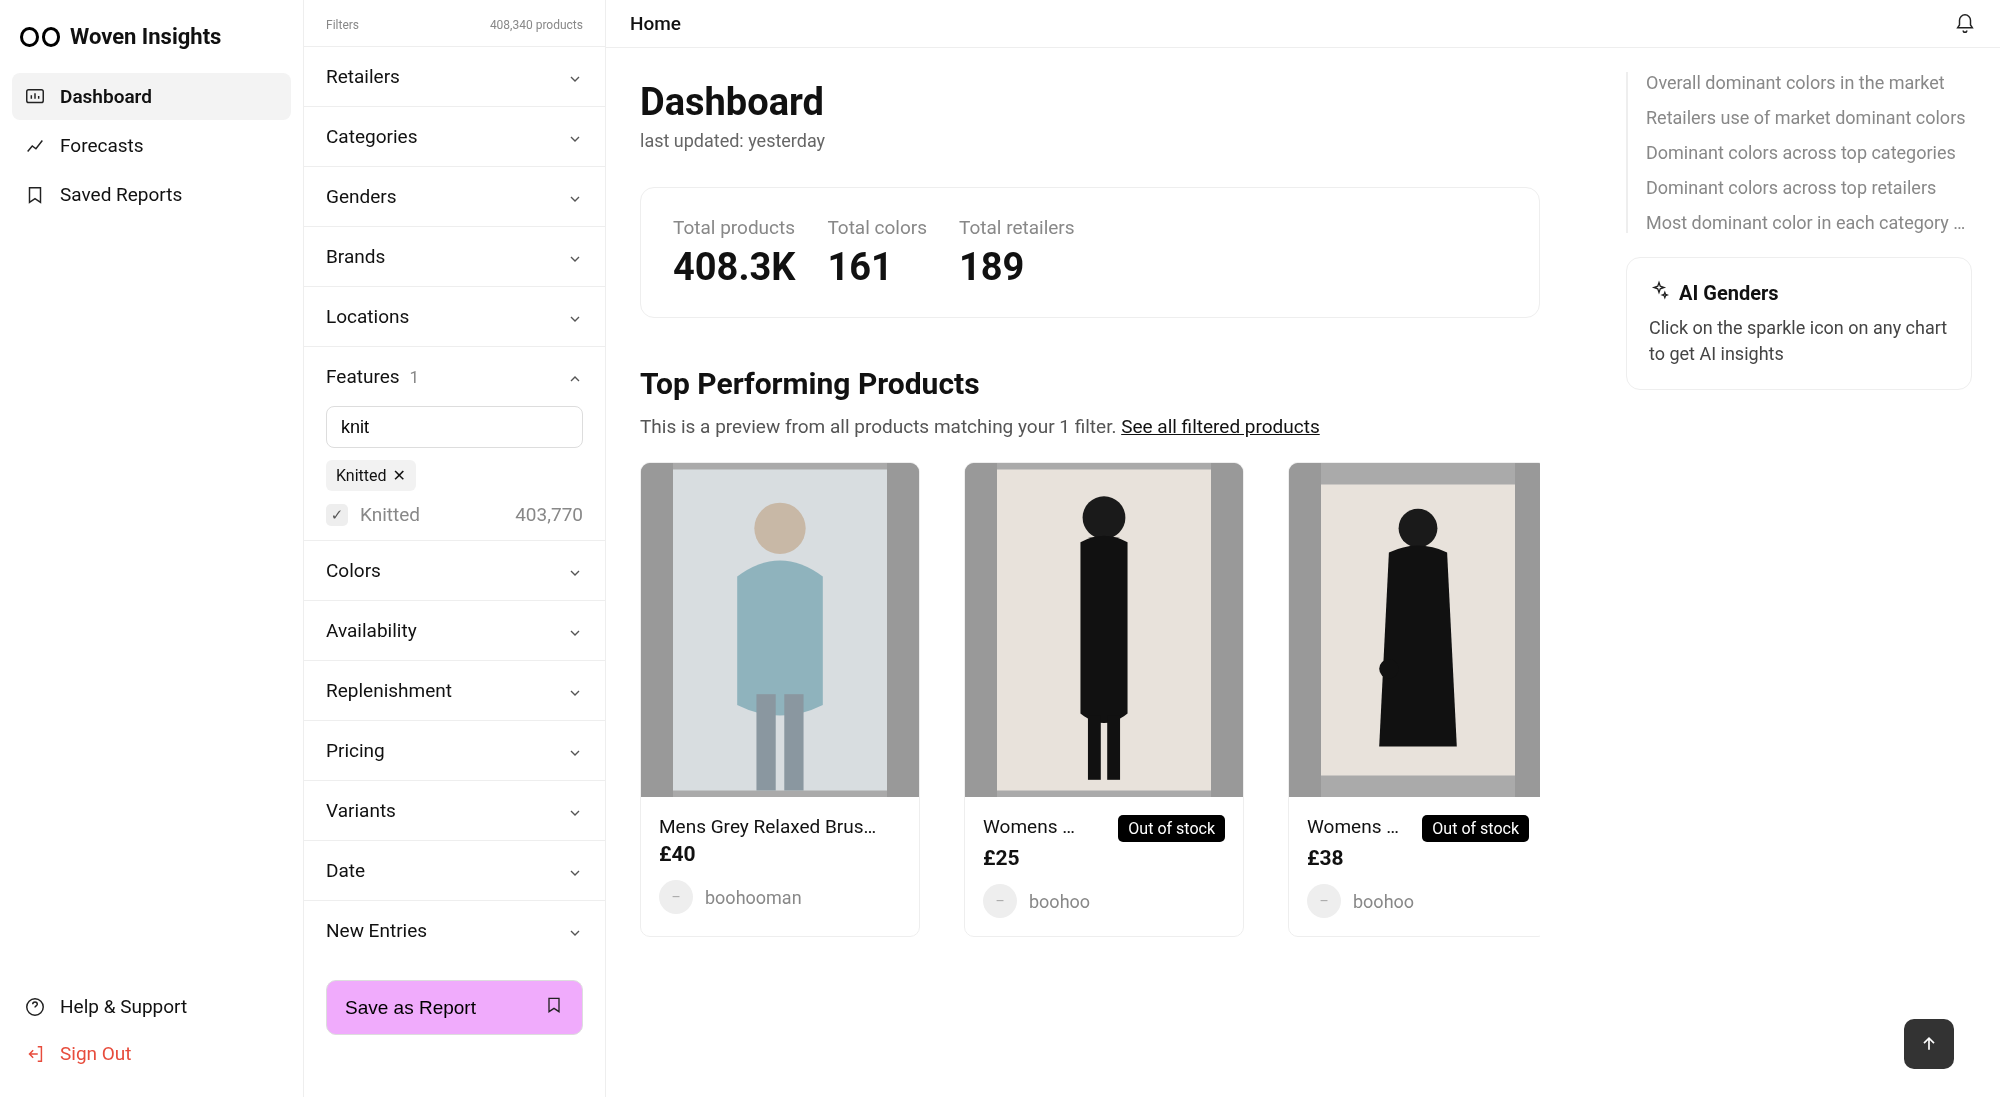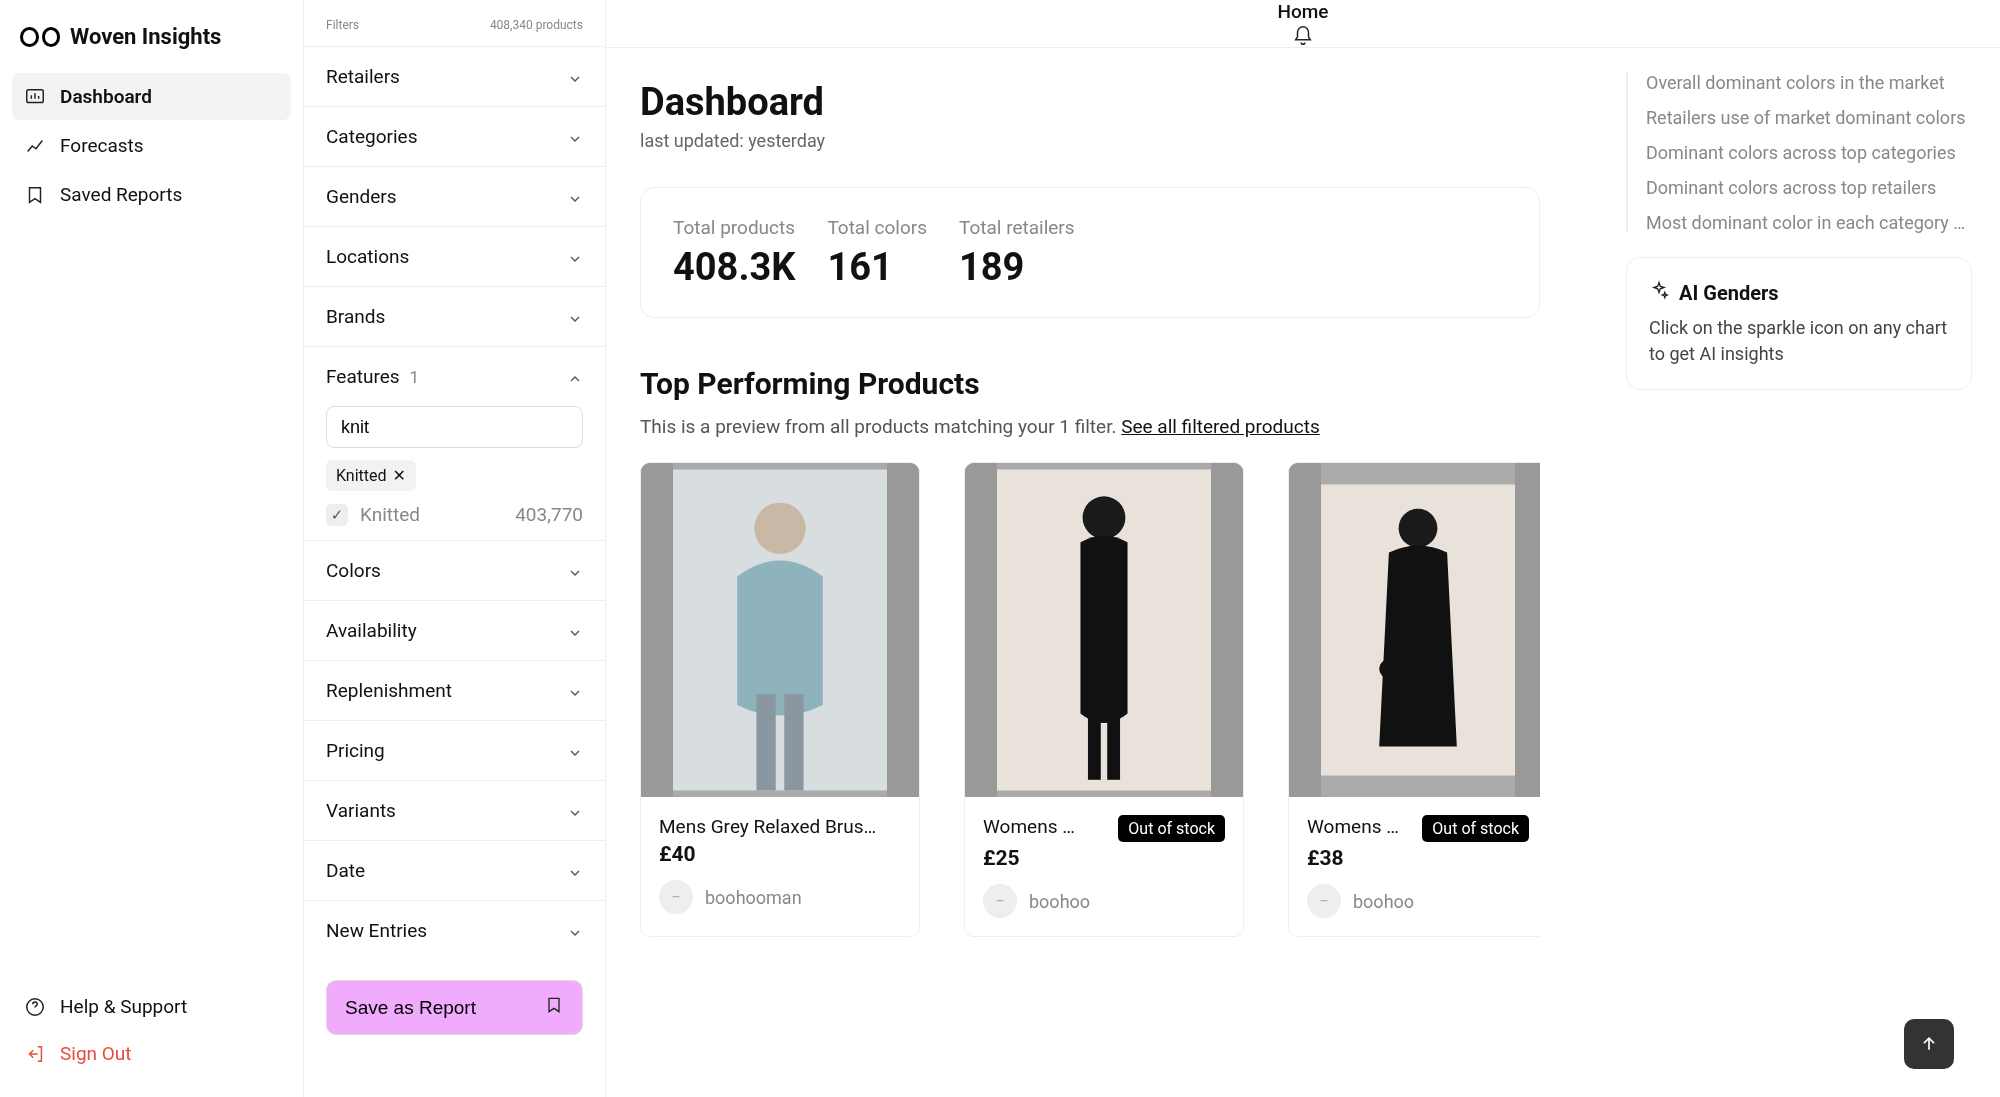--- a/index.html
+++ b/index.html
@@ -35,21 +35,21 @@
 .chip .x { cursor: pointer; }
 .feature-option { display: flex; align-items: center; justify-content: space-between; font-size: 19px; color: #888; }
 .feature-option .left { display: flex; align-items: center; gap: 12px; }
 .checkbox { width: 22px; height: 22px; border-radius: 5px; background: #eee; display: flex; align-items: center; justify-content: center; }
 .checkbox.checked::after { content: "✓"; color: #555; font-size: 15px; }
 .save-report-wrap { padding: 20px 22px; }
 .save-report { display: flex; align-items: center; justify-content: space-between; width: 100%; border: 1px solid #ddd; border-radius: 10px; padding: 14px 18px; font-size: 19px; background: #f0abfc; cursor: pointer; }
 
 
 .main { flex: 1; display: flex; flex-direction: column; overflow: hidden; }
-.topbar { height: 48px; display: flex; align-items: center; justify-content: space-between; padding: 0 24px; border-bottom: 1px solid #eee; flex-direction: column; }
+.topbar { height: 48px; display: flex; align-items: center; justify-content: space-between; padding: 0 24px; border-bottom: 1px solid #eee; }
 .topbar h3 { font-size: 19px; font-weight: 500; }
 .bell { width: 22px; height: 22px; }
 .bell svg { stroke: #222; stroke-width: 1.6; fill: none; }
 .content-wrap { flex: 1; display: flex; overflow: hidden; }
 .content { flex: 1; padding: 32px 34px; overflow-y: auto; position: relative; }
 .page-title { font-size: 38px; font-weight: 700; margin-bottom: 6px; }
 .subtitle { font-size: 18px; color: #666; margin-bottom: 36px; }
 .stats-card { border: 1px solid #eee; border-radius: 14px; padding: 28px 32px; display: flex; gap: 32px; margin-bottom: 48px; width: 900px; }
 .stat .label { font-size: 19px; color: #888; margin-bottom: 6px; }
 .stat .value { font-size: 38px; font-weight: 700; }
@@ -167,27 +167,27 @@
             <path d="M6 9l6 6 6-6"></path>
           </svg></span>
     </div>
     <div class="filter-row">
       <span>Genders</span>
       <span class="chev"><svg viewBox="0 0 24 24">
             <path d="M6 9l6 6 6-6"></path>
           </svg></span>
     </div>
     <div class="filter-row">
+      <span>Brands</span>
+      <span class="chev"><svg viewBox="0 0 24 24">
+            <path d="M6 9l6 6 6-6"></path>
+          </svg></span>
+    </div>
+    <div class="filter-row">
       <span>Locations</span>
-      <span class="chev"><svg viewBox="0 0 24 24">
-            <path d="M6 9l6 6 6-6"></path>
-          </svg></span>
-    </div>
-    <div class="filter-row">
-      <span>Brands</span>
       <span class="chev"><svg viewBox="0 0 24 24">
             <path d="M6 9l6 6 6-6"></path>
           </svg></span>
     </div>
 
     <div class="filter-row" style="border-bottom:none">
       <span class="label-wrap">
         <span>Features</span>
         <span class="count-badge">1</span>
       </span>

